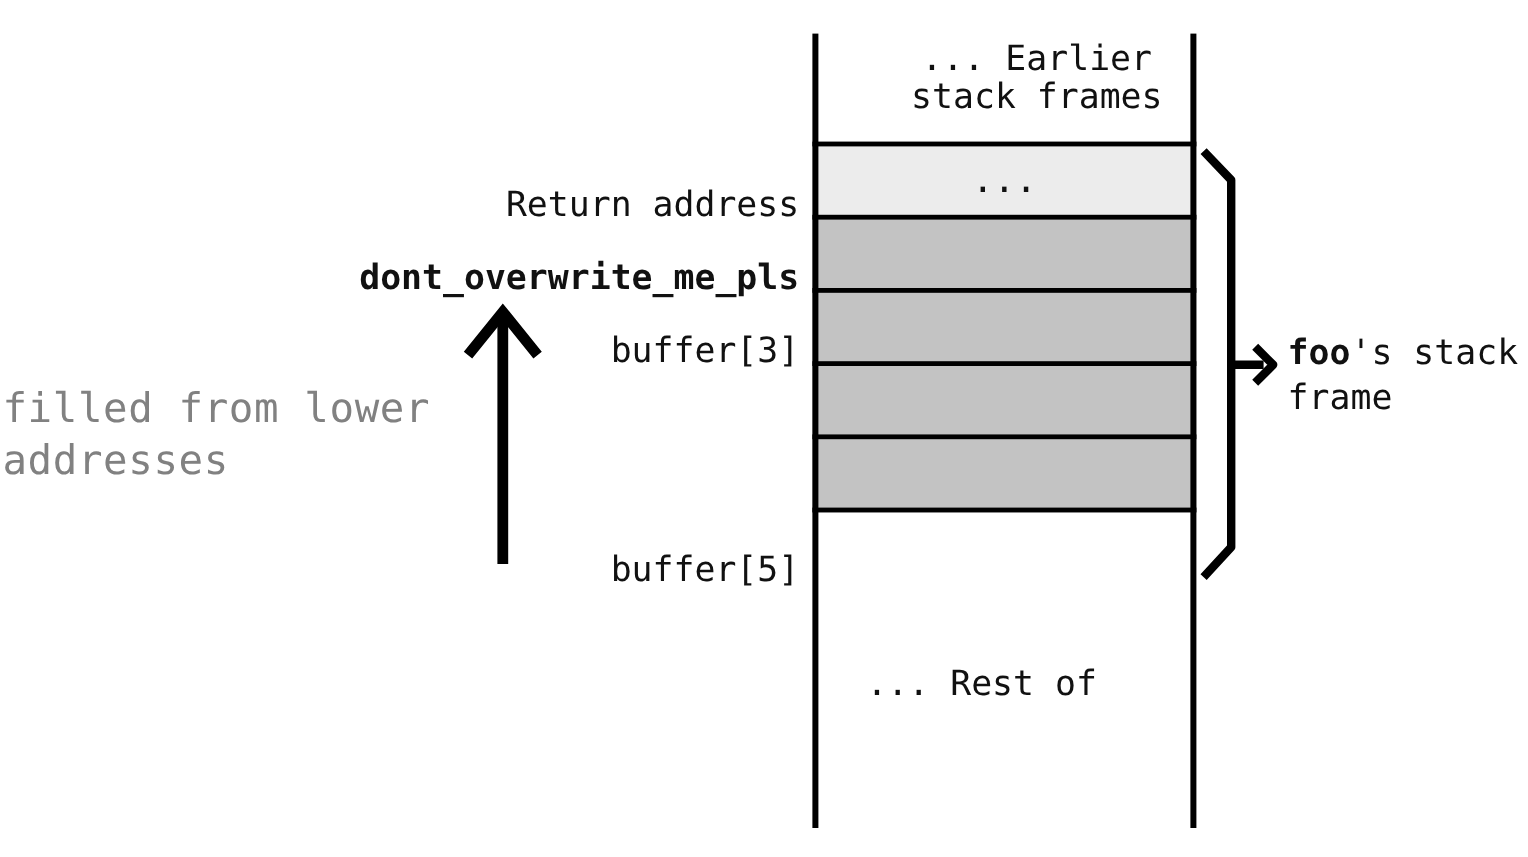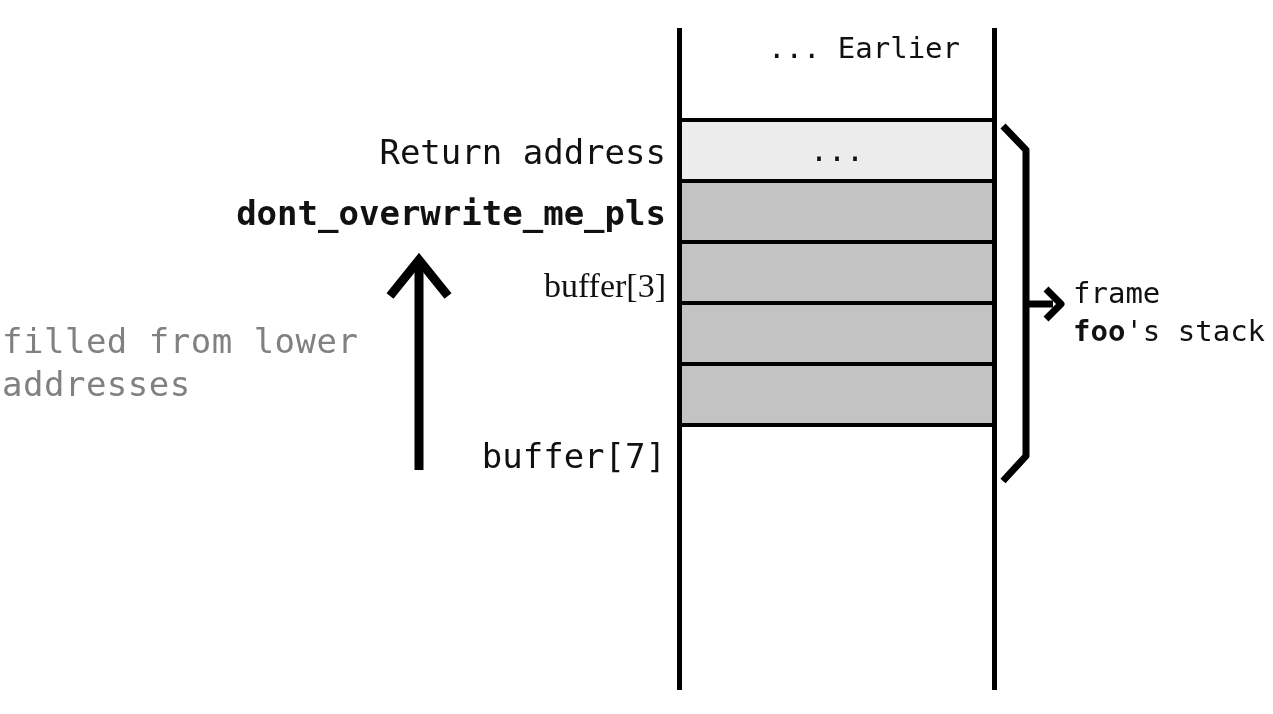--- a/index.html
+++ b/index.html
@@ -29,24 +29,24 @@
     display:flex; align-items:center; justify-content:center;
     font-size:30px;
   }
   .box-row.last { border-bottom:4px solid #000; }
   .box-row.light { background:#ececec; }
   .box-row.dark  { background:#c3c3c3; }
 
   
   .row-label {
     position:absolute; left:0; width:666px; text-align:right;
-    font-size:34px; white-space:nowrap; transform:translateY(-50%);
+    font-size:29px; white-space:nowrap; transform:translateY(-50%);margin-top:18px;
   }
   .lbl-0 { top:152px; } .lbl-1 { top:213px;font-weight:bold; }
-  .lbl-2 { top:286px;font-family:Liberation Serif, serif; } .lbl-3 { top:335px; }
+  .lbl-2 { top:274px; } .lbl-3 { top:335px; }
   .lbl-4 { top:396px; } .lbl-5 { top:456px; }
 
   
   .gray-note {
     position:absolute; left:2px; top:320px;
     font-size:34px; line-height:43px; letter-spacing:0.5px;
     color:#818181; white-space:nowrap;
   }
 
   
@@ -73,44 +73,46 @@
   </div>
 
   <svg class="up-arrow" width="70" height="222" viewBox="0 0 70 222">
     <line x1="35" y1="12" x2="35" y2="218" stroke="#000" stroke-width="9"></line>
     <polyline points="6,44 35,8 64,44" fill="none" stroke="#000" stroke-width="9"></polyline>
   </svg>
 
   <div class="row-label lbl-0">Return address</div>
   <div class="row-label lbl-1">dont_overwrite_me_pls</div>
   <div class="row-label lbl-2">buffer[3]</div>
-  <div class="row-label lbl-5">buffer[7]</div>
+  <div class="row-label lbl-5">buffer[5]</div>
 
   <div class="top-caption">
     <div>... Earlier</div>
+    <div>stack frames</div>
   </div>
 
   <div class="boxes">
     <div class="box-row light">...</div>
     <div class="box-row dark"></div>
     <div class="box-row dark"></div>
     <div class="box-row dark"></div>
     <div class="box-row dark last"></div>
   </div>
 
   <div class="vline left"></div>
   <div class="vline right"></div>
 
   <div class="bottom-caption">
+    <div>... Rest of</div>
   </div>
 
   <svg class="frame-brace" width="80" height="372" viewBox="0 0 80 372">
     <path d="M 5 6 L 28 30 L 28 336 L 5 361" fill="none" stroke="#000" stroke-width="7" stroke-linejoin="round"></path>
     <line x1="28" y1="184" x2="55" y2="184" stroke="#000" stroke-width="7"></line>
     <path d="M 48 169 L 63 184 L 48 199" fill="none" stroke="#000" stroke-width="7" stroke-linejoin="round"></path>
   </svg>
 
   <div class="brace-label">
+    <div><b>foo</b><span>'s stack</span></div>
     <div>frame</div>
-    <div><b>foo</b><span>'s stack</span></div>
   </div>
 
 </div>
 
 </body></html>

